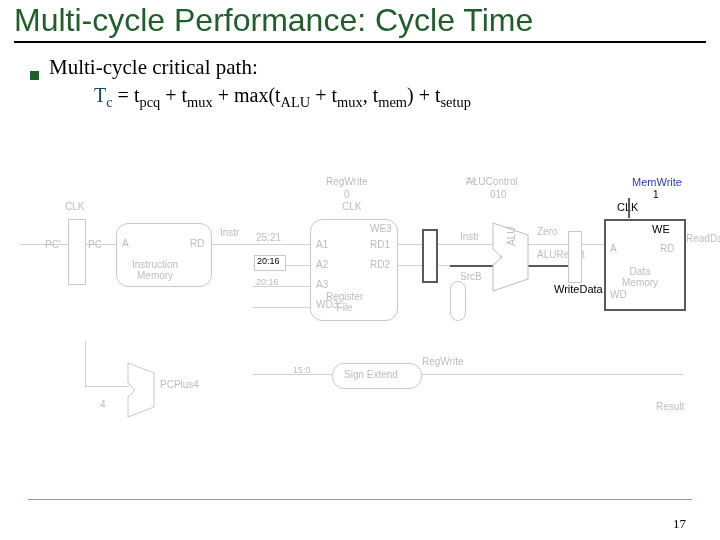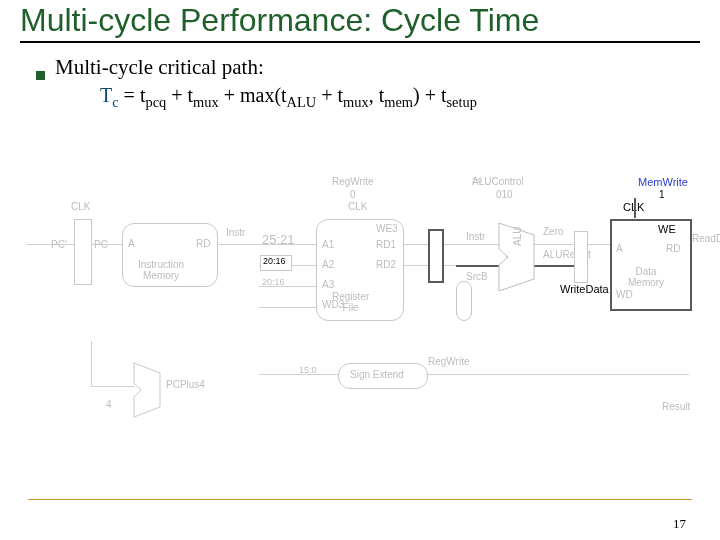--- a/index.html
+++ b/index.html
@@ -1,17 +1,17 @@
 <!DOCTYPE html>
 <html><head>
 <meta charset="utf-8">
 <style>
   html,body{margin:0;padding:0}
   body{width:720px;height:540px;background:#fff;font-family:"Times New Roman",serif;position:relative;overflow:hidden}
-  .slide{padding:0 20px;box-sizing:border-box;position:relative;height:100%}
+  .slide{padding:0 14px;box-sizing:border-box;position:relative;height:100%}
   h1.title{color:#1f5f2a;font-family:Verdana,Arial,sans-serif;font-weight:400;font-size:32px;margin:0;padding-top:2px;line-height:1.15}
   .title-rule{border:0;border-top:2px solid #000;margin:2px 0 12px 0}
   .bullet-row{display:flex;align-items:flex-end;margin:6px 0 4px 16px;font-size:21px}
   .bullet-row .sq{width:9px;height:9px;background:#1f5f2a;margin:9px 10px 0 0;flex:0 0 9px}
   .formula{font-size:20px;margin-left:80px;white-space:nowrap}
   .formula .Tc{color:#0c4a6e}
   sub{font-size:0.72em}
   .diagram-wrap{position:relative;margin:20px 6px 0 6px;height:290px}
   .diagram-wrap *{position:absolute;font-family:Arial,Helvetica,sans-serif;color:#bdbdbd}
   .lbl{font-size:10px}
@@ -61,21 +61,21 @@
     <span class="lbl" style="left:25px;top:108px">PC'</span>
     <span class="lbl" style="left:68px;top:108px">PC</span>
 
     <div class="boxR" style="left:96px;top:92px;width:94px;height:62px"></div>
     <span class="lbl" style="left:102px;top:107px">A</span>
     <span class="lbl" style="left:170px;top:107px">RD</span>
     <span class="lbl" style="left:112px;top:128px;white-space:pre;text-align:center">Instruction
 Memory</span>
     <span class="lbl" style="left:200px;top:96px">Instr</span>
 
-    <span class="lbl" style="left:236px;top:101px;font-size:13px">25:21</span>
+    <span class="lbl" style="left:236px;top:101px;font-size:10px">25:21</span>
     <div class="box" style="left:234px;top:124px;width:30px;height:14px"></div>
     <span class="lbl" style="left:237px;top:125px;font-size:9px;color:#000">20:16</span>
     <span class="lbl" style="left:236px;top:146px;font-size:9px">20:16</span>
     <span class="lbl" style="left:273px;top:234px;font-size:9px">15:0</span>
 
     <span class="lbl" style="left:306px;top:45px">RegWrite</span>
     <span class="lbl" style="left:324px;top:58px">0</span>
     <span class="lbl" style="left:322px;top:70px">CLK</span>
     <div class="boxR" style="left:290px;top:88px;width:86px;height:100px"></div>
     <span class="lbl" style="left:350px;top:92px">WE3</span>

